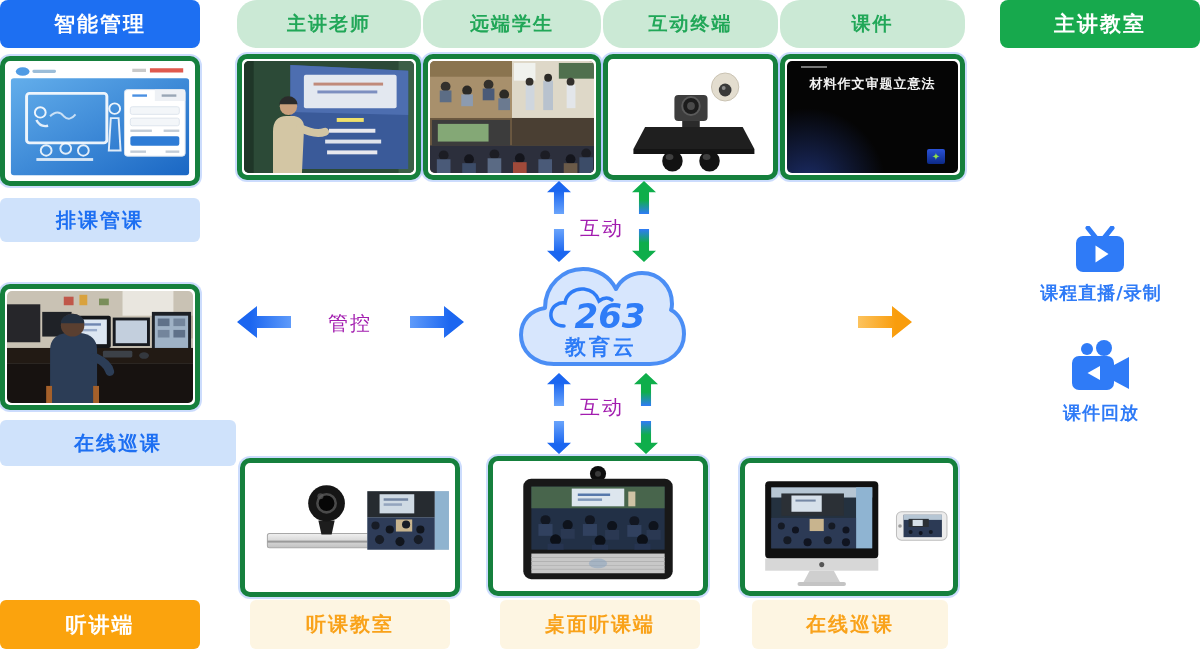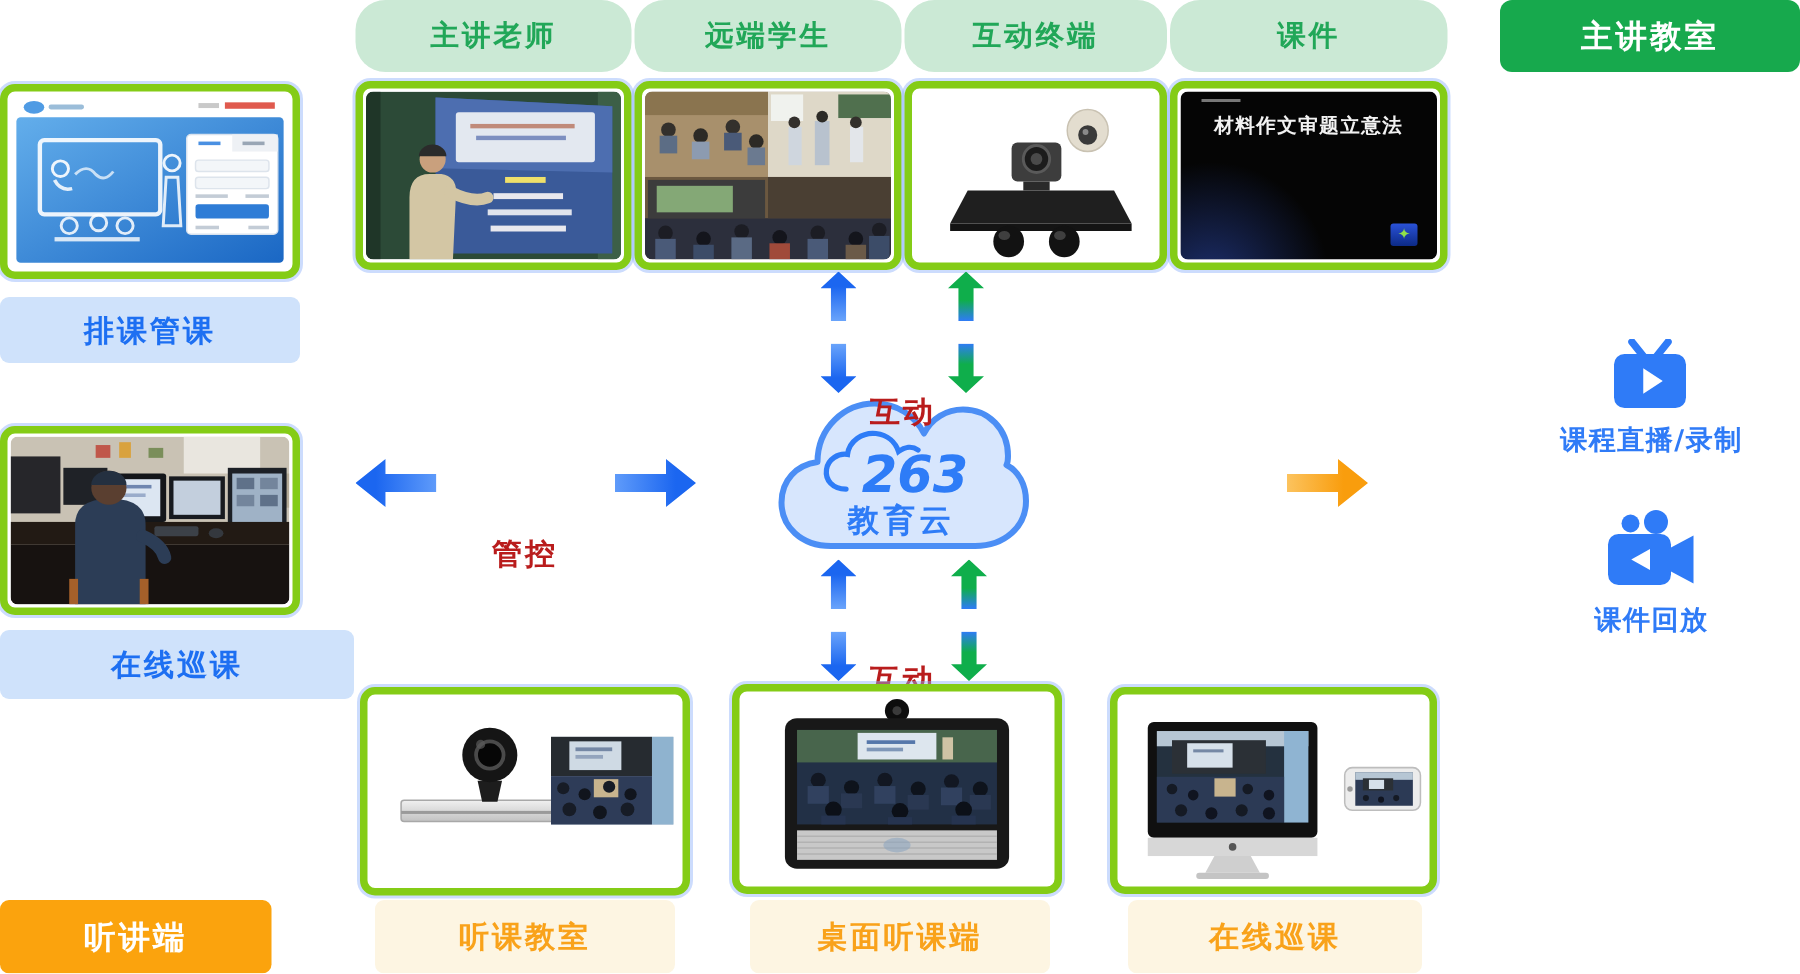--- a/index.html
+++ b/index.html
@@ -9,54 +9,55 @@
   
   .pill{position:absolute;display:flex;align-items:center;justify-content:center;
         font-weight:bold;border-radius:8px;box-sizing:border-box;}
   .pill.blue{background:#1d6ff2;color:#fff;font-size:21px;letter-spacing:2px;}
   .pill.green-solid{background:#17a94d;color:#fff;font-size:21px;letter-spacing:2px;}
   .pill.green-light{background:#cbe9d5;color:#21a758;font-size:19px;letter-spacing:2px;border-radius:20px;}
   .pill.blue-light{background:#cfe2fb;color:#1d6ff2;font-size:20px;letter-spacing:2px;border-radius:6px;}
   .pill.orange-solid{background:#fba30d;color:#fff;font-size:21px;letter-spacing:2px;border-radius:6px;}
   .pill.cream{background:#fdf5e2;color:#f9a21a;font-size:20px;letter-spacing:2px;border-radius:6px;}
   
-  .frame{position:absolute;box-sizing:border-box;background:#fff;border:5px solid #84cc16;
+  .frame{position:absolute;box-sizing:border-box;background:#fff;border:5px solid #15803d;
          border-radius:10px;padding:2px;box-shadow:0 0 0 2px rgba(142,178,250,.45);}
   .shot{width:100%;height:100%;border-radius:5px;overflow:hidden;position:relative;background:#fff;}
   .shot svg{display:block;width:100%;height:100%;}
   
   .arrow{position:absolute;}
   .arrow.up{clip-path:polygon(50% 0,100% 34%,71% 34%,71% 100%,29% 100%,29% 34%,0 34%);}
   .arrow.down{clip-path:polygon(50% 100%,100% 66%,71% 66%,71% 0,29% 0,29% 66%,0 66%);}
   .arrow.left{clip-path:polygon(0 50%,37% 0,37% 31%,100% 31%,100% 69%,37% 69%,37% 100%);}
   .arrow.right{clip-path:polygon(100% 50%,63% 0,63% 31%,0 31%,0 69%,63% 69%,63% 100%);}
   .v-blue-up{background:linear-gradient(to top,#6aa4fb,#1b66f0 70%);}
   .v-blue-down{background:linear-gradient(to bottom,#6aa4fb,#1b66f0 70%);}
   .v-green-up{background:linear-gradient(to top,#2f7bf7 0%,#0fae4b 42%);}
   .v-green-down{background:linear-gradient(to bottom,#2f7bf7 0%,#0fae4b 42%);}
   .h-blue-left{background:linear-gradient(to left,#5f9bfa,#1b66f0 75%);}
   .h-blue-right{background:linear-gradient(to right,#5f9bfa,#1b66f0 75%);}
   .h-orange-right{background:linear-gradient(to right,#fcc35e,#f99d0d 70%);}
-  .flow-label{position:absolute;font-weight:bold;color:#b91c1c;font-size:20px;text-align:center;letter-spacing:2px;margin-top:46px;}
+  .flow-label{position:absolute;font-weight:normal;color:#a21caf;font-size:20px;text-align:center;letter-spacing:2px;}
   .out-label{position:absolute;font-weight:bold;color:#2f7bf7;font-size:18px;text-align:center;letter-spacing:1px;}
   
   .cw{background:radial-gradient(circle at 12% 112%, #1c2e6b 0%, rgba(2,4,24,0) 40%),#050505;}
   .cw-topline{position:absolute;left:14px;top:5px;width:26px;height:2px;background:#777;}
   .cw-title{margin-top:14px;text-align:center;font-size:13px;font-weight:bold;color:#f2f2f2;letter-spacing:1px;}
   .cw-list{margin:9px 0 0 30px;}
   .cw-item{color:#e8dc3e;font-size:11px;font-weight:bold;line-height:15px;letter-spacing:1px;}
   .cw-logo{position:absolute;right:13px;bottom:9px;width:18px;height:15px;border-radius:2px;
            background:linear-gradient(180deg,#2a52d8,#0c2a86);color:#8fe04a;font-size:10px;
            line-height:15px;text-align:center;}
 </style>
 </head>
 <body>
 
 <div class="stage">
 
+  <div class="pill blue" style="left:0;top:0;width:200px;height:48px;">智能管理</div>
 
   <div class="pill green-light" style="left:237px;top:0;width:184px;height:48px;">主讲老师</div>
   <div class="pill green-light" style="left:423px;top:0;width:178px;height:48px;">远端学生</div>
   <div class="pill green-light" style="left:603px;top:0;width:175px;height:48px;">互动终端</div>
   <div class="pill green-light" style="left:780px;top:0;width:185px;height:48px;">课件</div>
 
   <div class="pill green-solid" style="left:1000px;top:0;width:200px;height:48px;">主讲教室</div>
 
   <div class="frame" style="left:237px;top:54px;width:184px;height:126px;">
     <div class="shot">
@@ -229,21 +230,21 @@
         <circle cx="67" cy="36" r="12" fill="#5a3f30"></circle>
         <path d="M55,34 a12,10 0 0 1 24,0 Z" fill="#243040"></path>
         <rect x="40" y="100" width="6" height="18" fill="#a5602a"></rect>
         <rect x="88" y="100" width="6" height="18" fill="#a5602a"></rect>
       </svg>
     </div>
   </div>
 
   <div class="pill blue-light" style="left:0;top:420px;width:236px;height:46px;">在线巡课</div>
 
-  <div class="pill orange-solid" style="left:0;top:600px;width:181px;height:49px;">听讲端</div>
+  <div class="pill orange-solid" style="left:0;top:600px;width:200px;height:49px;">听讲端</div>
 
   <svg class="abs" style="left:512px;top:250px;width:178px;height:124px;" viewBox="0 0 178 124">
     <path d="M138,114 H42 C22,114 9,101 9,85 C9,70 19,60 33,58 C33,35 51,19 71,19 C86,19 98,27 104,39 C109,29 119,23 130,23 C147,23 160,36 160,54 C160,56 160,58 159,60 C167,64 172,73 172,84 C172,101 158,114 138,114 Z" fill="#d7e6fd" stroke="#4b8ef5" stroke-width="4" stroke-linejoin="round"></path>
     <path d="M52,76 c-9,0 -14,-6 -13,-13 c1,-7 8,-11 14,-10 c1,-9 10,-15 19,-14 c8,1 13,6 15,12 c4,-3 9,-4 13,-1" fill="none" stroke="#2e7cf7" stroke-width="3.5" stroke-linecap="round"></path>
     <text x="98" y="78" text-anchor="middle" font-size="34" font-weight="bold" font-style="italic" fill="#2e7cf7">263</text>
     <text x="89" y="104" text-anchor="middle" font-size="21" font-weight="bold" letter-spacing="3" fill="#2e7cf7">教育云</text>
   </svg>
 
   <div class="arrow up v-blue-up" style="left:547px;top:181px;width:24px;height:33px;"></div>
   <div class="arrow down v-blue-down" style="left:547px;top:229px;width:24px;height:33px;"></div>

